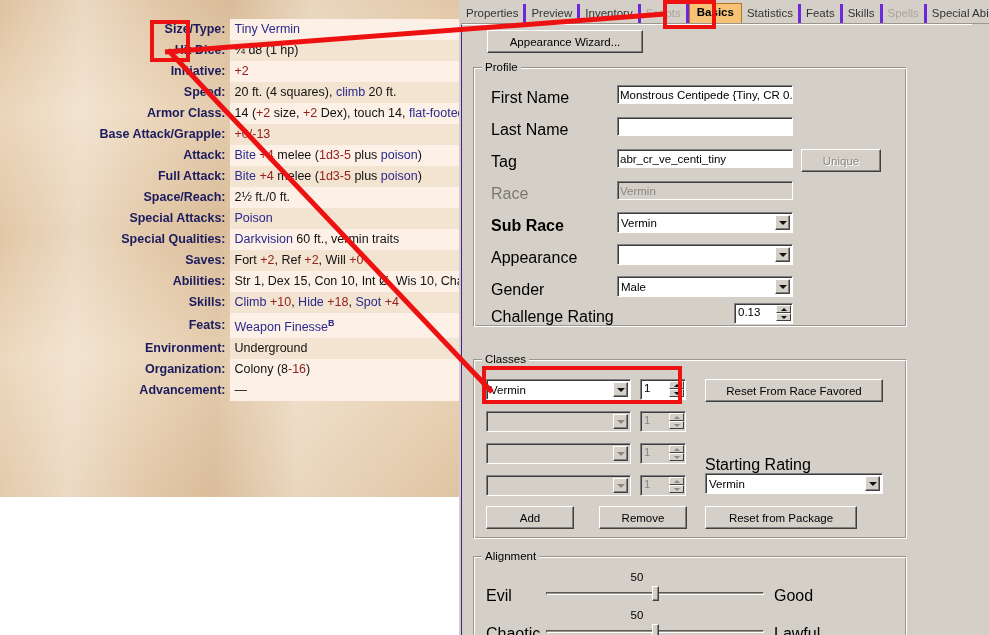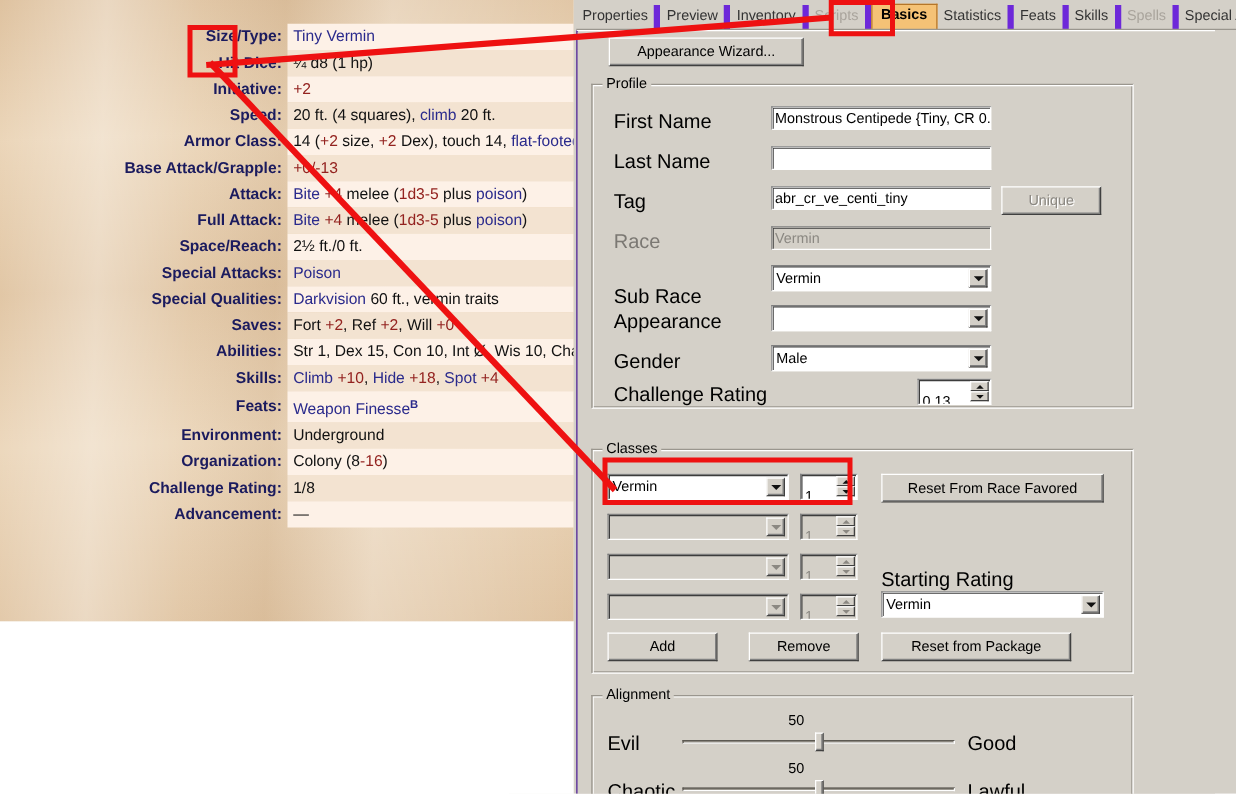--- a/index.html
+++ b/index.html
@@ -59,21 +59,21 @@
   
   #tabstrip {
     position: absolute; left: 2px; top: 2px; right: 0; height: 22px;
     display: flex; align-items: flex-end;
     background: #d4d0c8;
   }
   .tab {
     font-size: 11.5px; color: #333333;
     padding: 3px 5px 4px 5px;
     height: 20px; line-height: 13px;
-    border-right: 5px solid #6d28d9;
+    border-right: 3px solid #6d28d9;
     white-space: nowrap; cursor: default;
   }
   .tab.disabled { color: #a9a49c; }
   .tab.active {
     background: #f5c276;
     color: #000000;
     font-weight: bold;
     border: 1px solid #b5762a;
     border-bottom: none;
     padding: 2px 7px 4px 7px;
@@ -138,21 +138,21 @@
   }
   .caret { width: 0; height: 0; border-left: 4px solid transparent; border-right: 4px solid transparent; border-top: 4px solid #111; }
   .caret.dim { border-top-color: #8b8882; }
 
   .spin {
     position: absolute; height: 21px;
     background: #ffffff; border: 1px solid #7f7f7f;
     border-right-color: #ffffff; border-bottom-color: #ffffff;
     box-shadow: inset 1px 1px 0 #3c3c3c;
     font-size: 11.5px; color: #000000;
-    padding: 11px 0 0 3px; line-height: 15px; overflow: hidden; white-space: nowrap;
+    padding: 1px 0 0 3px; line-height: 15px; overflow: hidden; white-space: nowrap;
   }
   .spin.disabled { background: #d4d0c8; color: #8b8882; }
   .spin .updn { position: absolute; right: 1px; top: 1px; width: 15px; height: 17px; }
   .spin .updn div {
     width: 15px; height: 8px; background: #d4d0c8;
     border: 1px solid #ffffff; border-right-color: #404040; border-bottom-color: #404040;
     display: flex; align-items: center; justify-content: center;
   }
   .tri-up { width:0;height:0;border-left:3px solid transparent;border-right:3px solid transparent;border-bottom:3px solid #111; }
   .tri-dn { width:0;height:0;border-left:3px solid transparent;border-right:3px solid transparent;border-top:3px solid #111; }
@@ -258,24 +258,20 @@
             <td class="lbl">Feats:</td>
             <td class="val"><span class="b">Weapon Finesse</span><span class="sup">B</span></td>
           </tr>
           <tr class="sb-row r-even">
             <td class="lbl">Environment:</td>
             <td class="val">Underground</td>
           </tr>
           <tr class="sb-row r-odd">
             <td class="lbl">Organization:</td>
             <td class="val">Colony (8<span class="rd">-16</span>)</td>
-          </tr>
-          <tr class="sb-row r-even">
-            <td class="lbl">Challenge Rating:</td>
-            <td class="val">1/8</td>
           </tr>
           <tr class="sb-row r-odd">
             <td class="lbl">Advancement:</td>
             <td class="val">—</td>
           </tr>
         </tbody>
     </table>
   </div>
 
   <div id="panel">
@@ -315,21 +311,21 @@
       <span class="flabel" style="left:29px; top:96px;">Last Name</span>
       <div class="txt" style="left:155px; top:92px; width:176px;"></div>
 
       <span class="flabel" style="left:29px; top:128px;">Tag</span>
       <div class="txt" style="left:155px; top:124px; width:176px;">abr_cr_ve_centi_tiny</div>
       <div class="btn disabled" style="left:339px; top:124px; width:80px;">Unique</div>
 
       <span class="flabel dim" style="left:29px; top:160px;">Race</span>
       <div class="txt readonly" style="left:155px; top:156px; width:176px;">Vermin</div>
 
-      <span class="flabel" style="left:29px; top:204px;">Sub Race</span>
+      <span class="flabel" style="left:29px; top:192px;font-weight:bold;">Sub Race</span>
       <div class="combo" style="left:155px; top:187px; width:176px;">
         <span>Vermin</span>
         <span class="arrowbtn">
             <i class="caret"></i>
           </span>
       </div>
 
       <span class="flabel" style="left:29px; top:224px;">Appearance</span>
       <div class="combo" style="left:155px; top:219px; width:176px;">
         <span></span>

